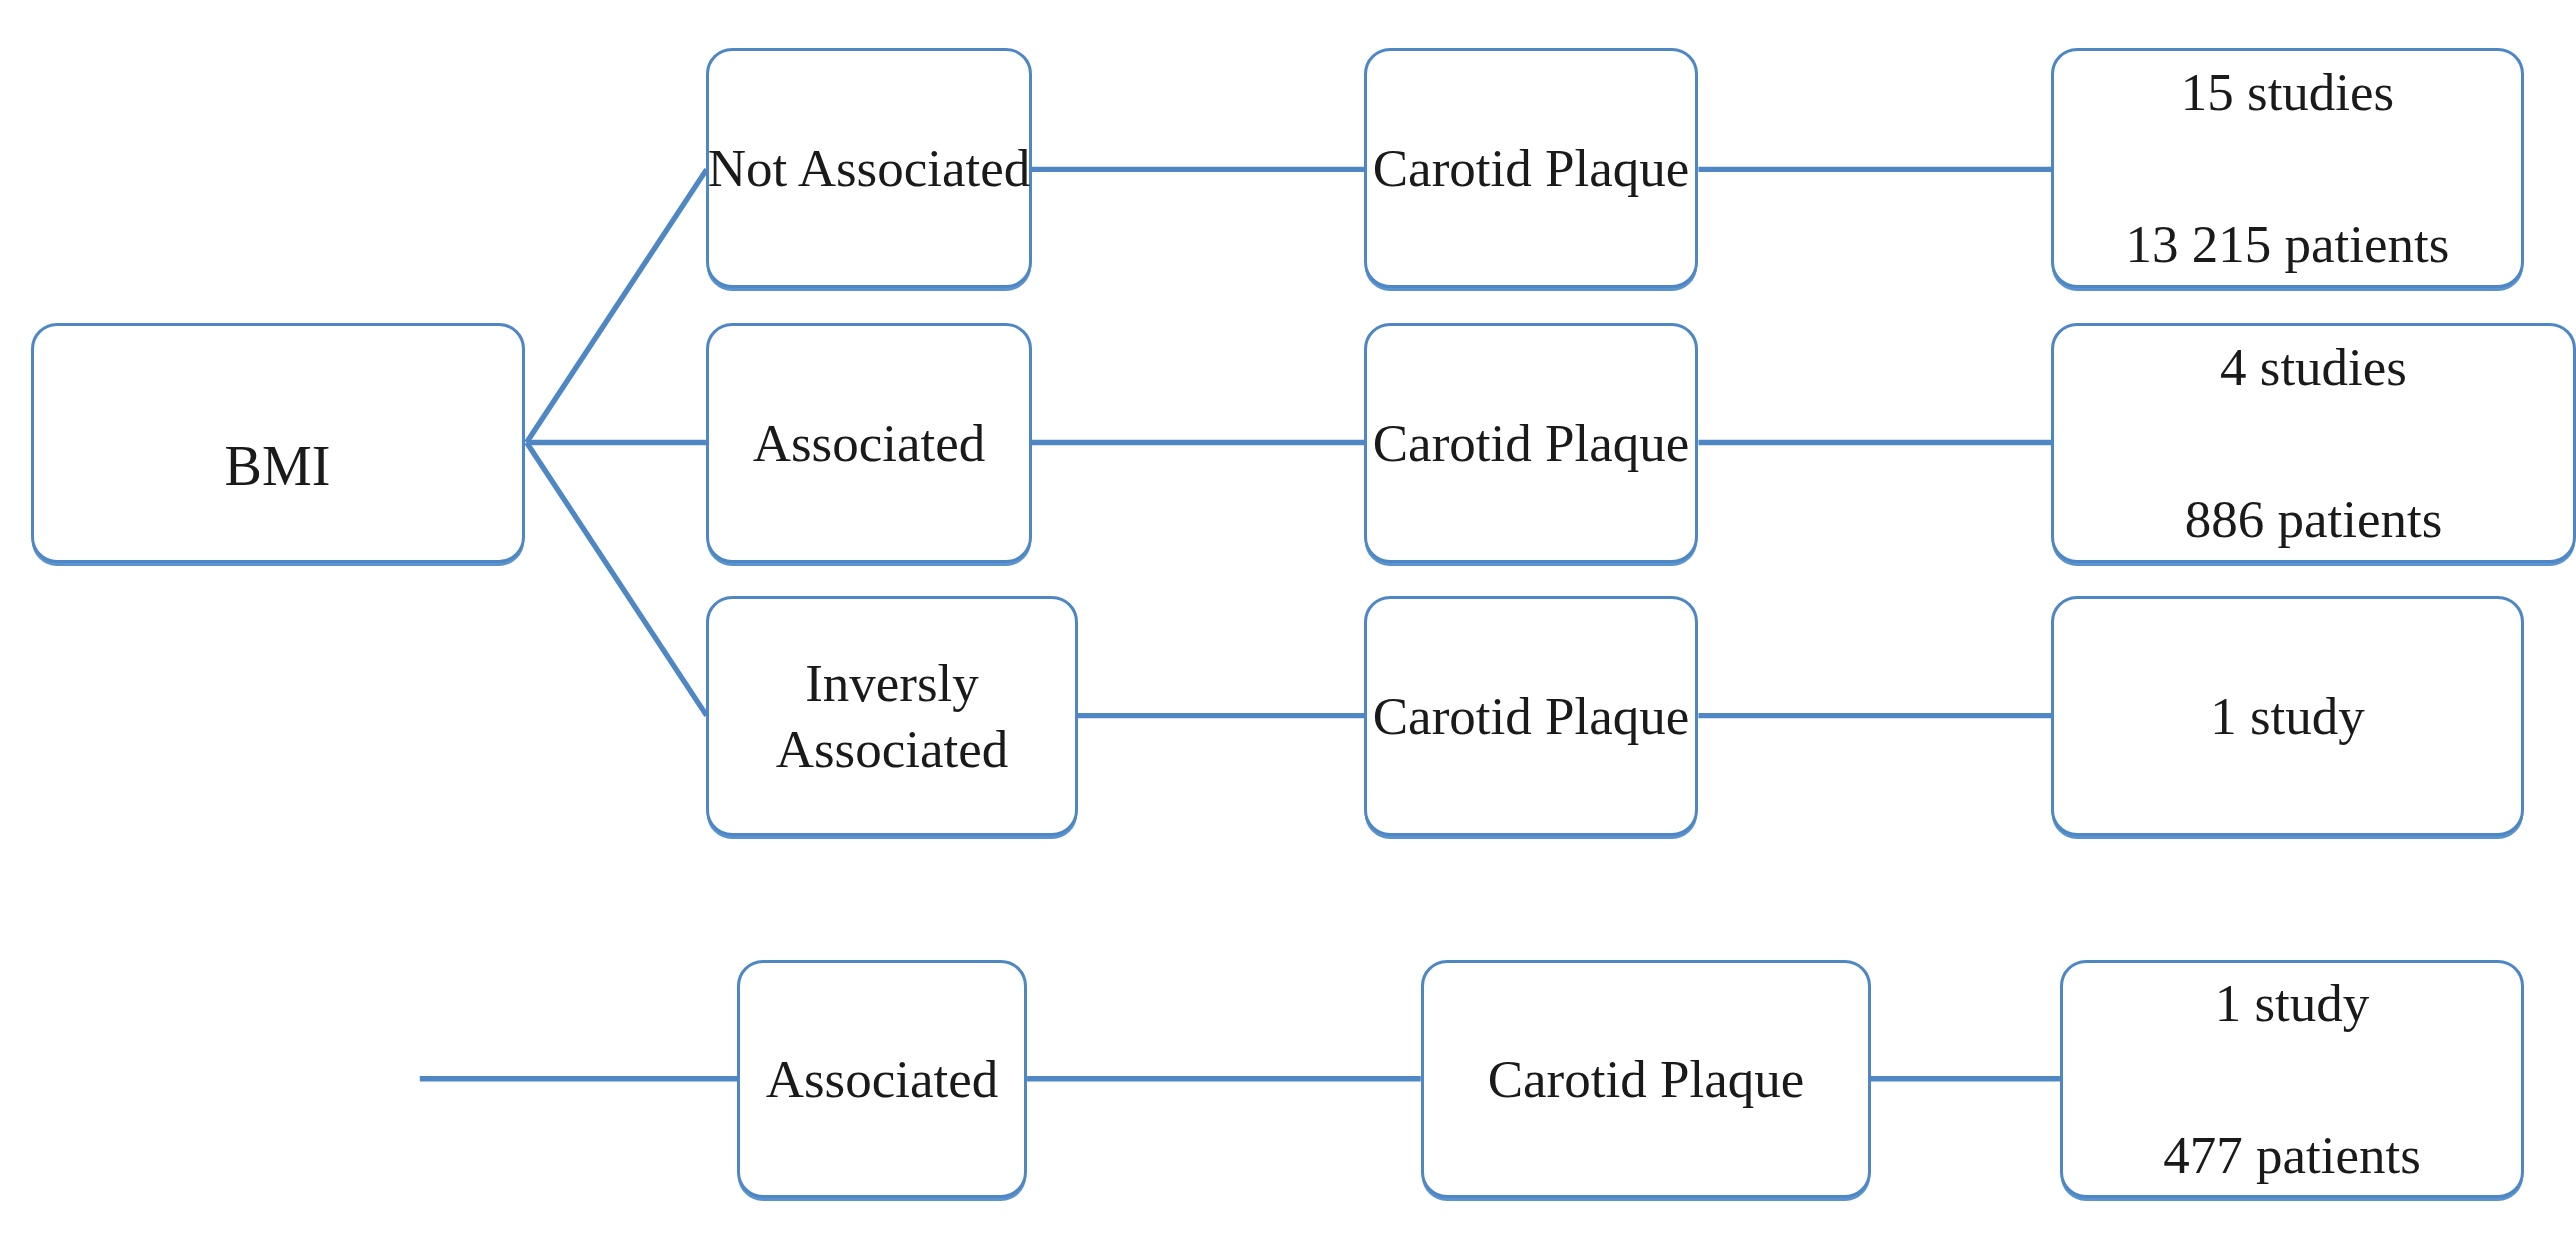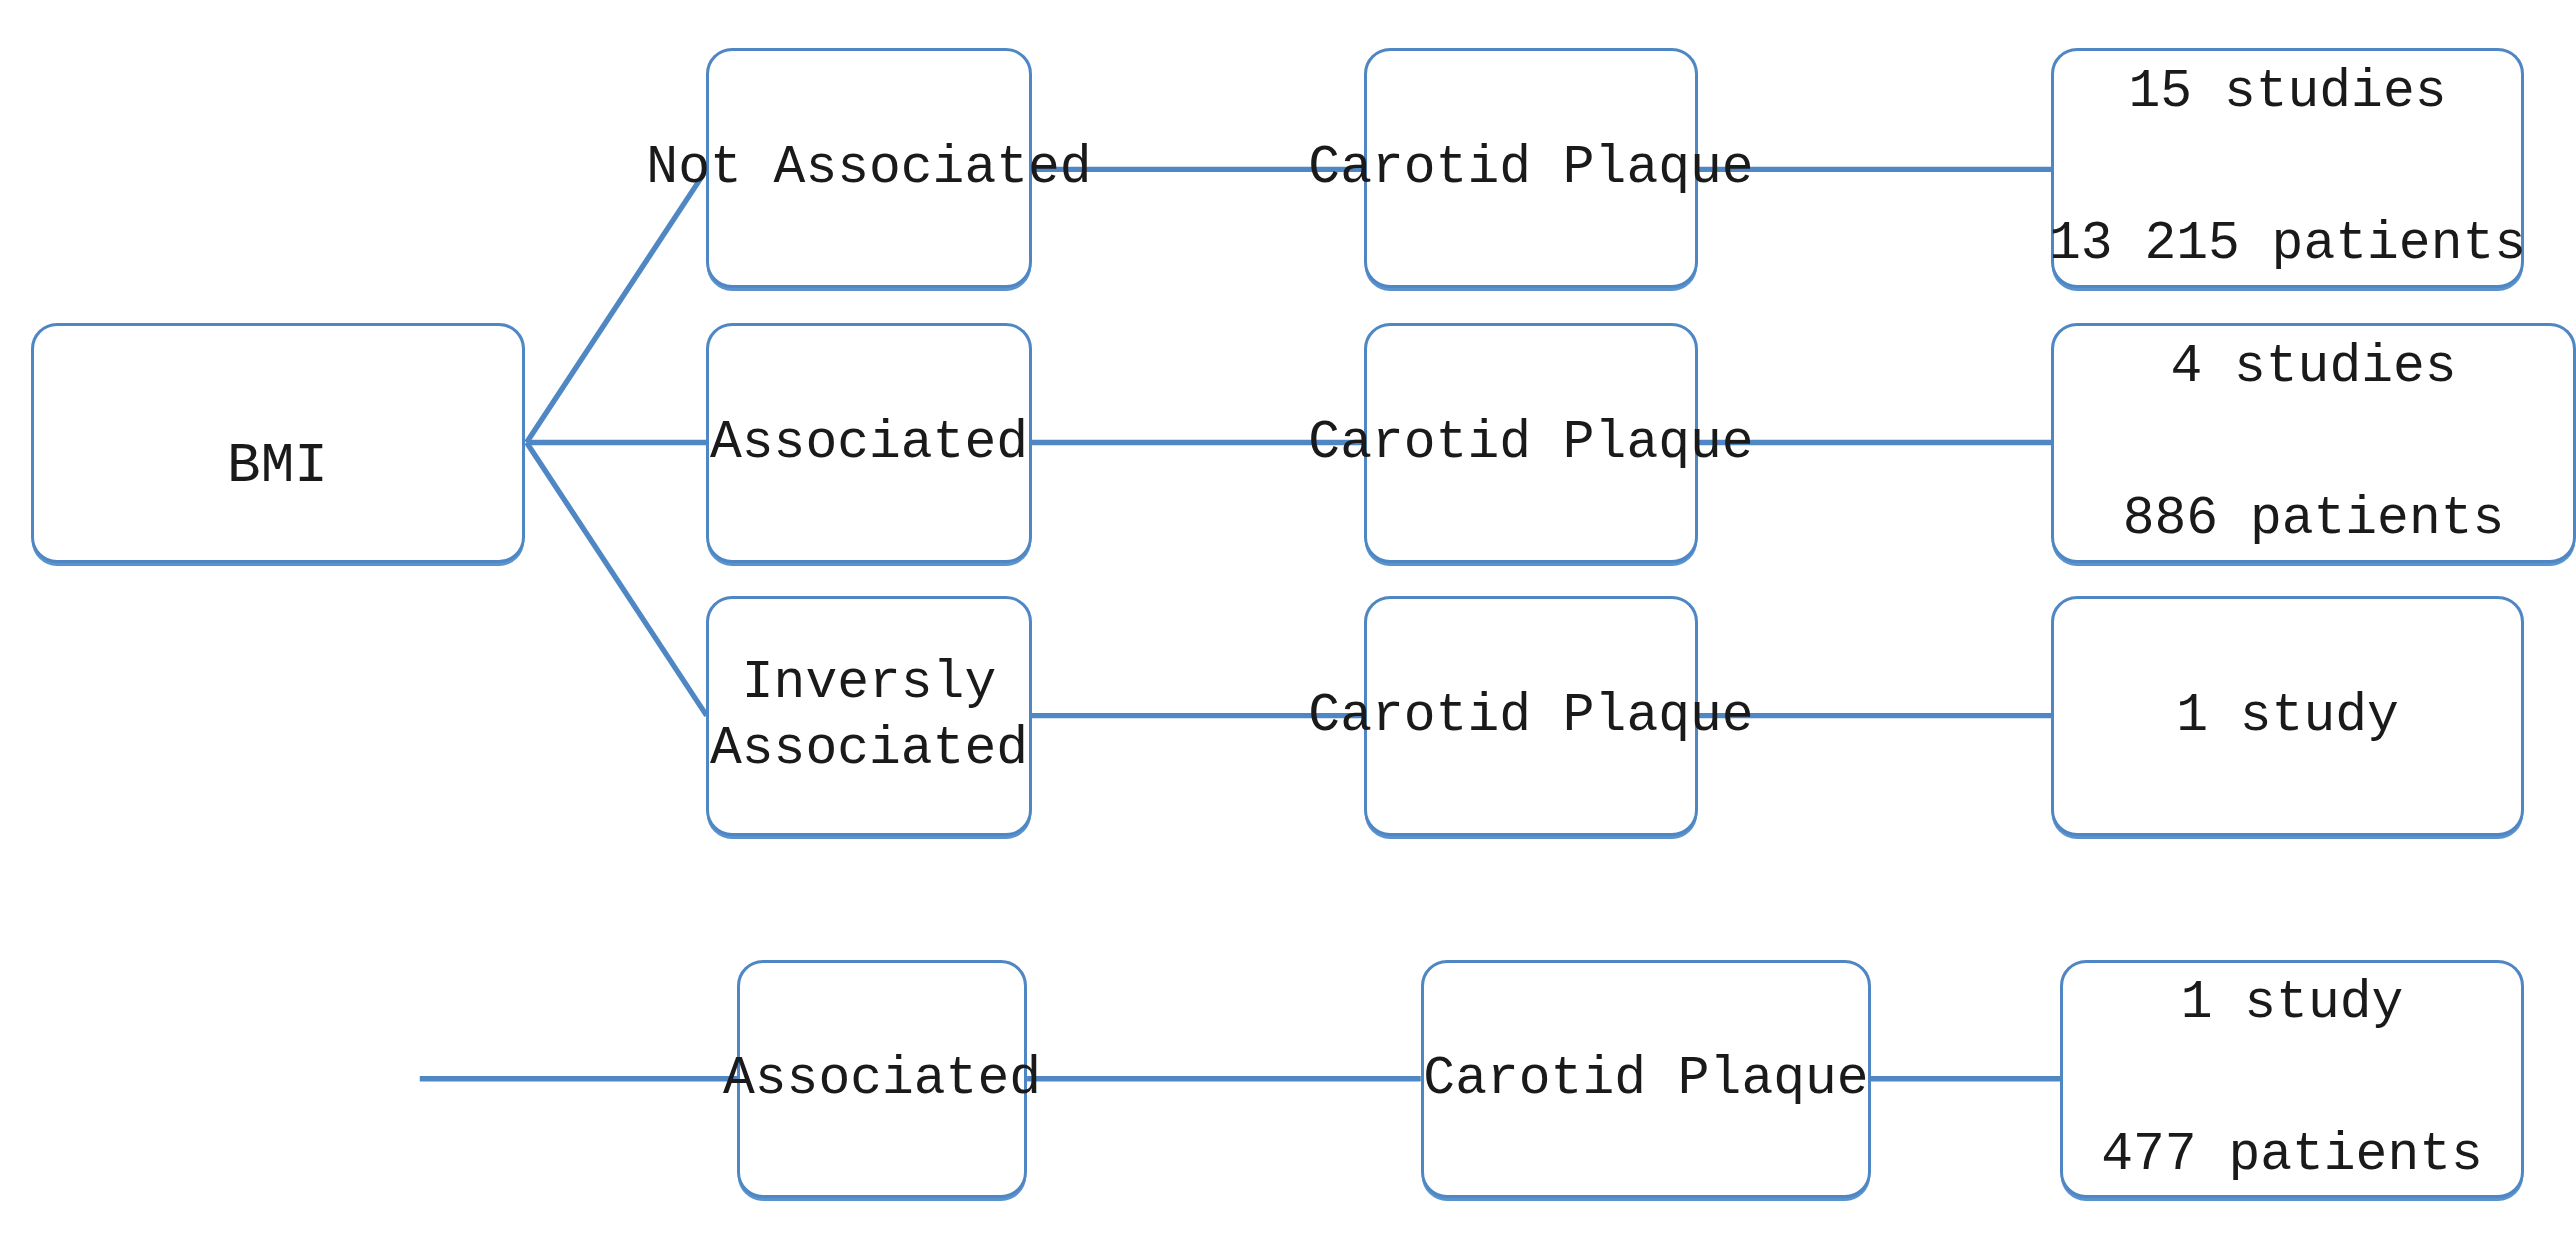--- a/index.html
+++ b/index.html
@@ -31,21 +31,20 @@
     border:3.8px solid #4F87C4;
     border-bottom-color:#4F87C4;
     border-radius:26px;
     display:flex;
     flex-direction:column;
     align-items:center;
     justify-content:center;
     text-align:center;
     padding:3.1px 7.6px;
     box-shadow:0 3.8px 0 -0.8px #5B93CE;
-    font-family:Liberation Mono, monospace;
   }
   .node .line{
     display:block;
     white-space:nowrap;
     line-height:1.02;
   }
   
   .t-big   { font-size:56px;margin-top:48px; }
   .t-mid   { font-size:53px; }
   .t-res   { font-size:53px; }
@@ -105,21 +104,21 @@
 
   <div class="node" style="left:1364px; top:323px; width:334px; height:240px;">
     <span class="line t-mid">Carotid Plaque</span>
   </div>
 
   <div class="node result two-line" style="left:2051px; top:323px; width:525px; height:240px;">
     <span class="line t-res">4 studies</span>
     <span class="line t-res">886 patients</span>
   </div>
 
-  <div class="node two-line" style="left:706px; top:596px; width:326px; height:240px;">
+  <div class="node two-line" style="left:706px; top:596px; width:372px; height:240px;">
     <span class="line t-mid">Inversly</span>
     <span class="line t-mid">Associated</span>
   </div>
 
   <div class="node" style="left:1364px; top:596px; width:334px; height:240px;">
     <span class="line t-mid">Carotid Plaque</span>
   </div>
 
   <div class="node result two-line" style="left:2051px; top:596px; width:473px; height:240px;">
     <span class="line t-res">1 study</span>

